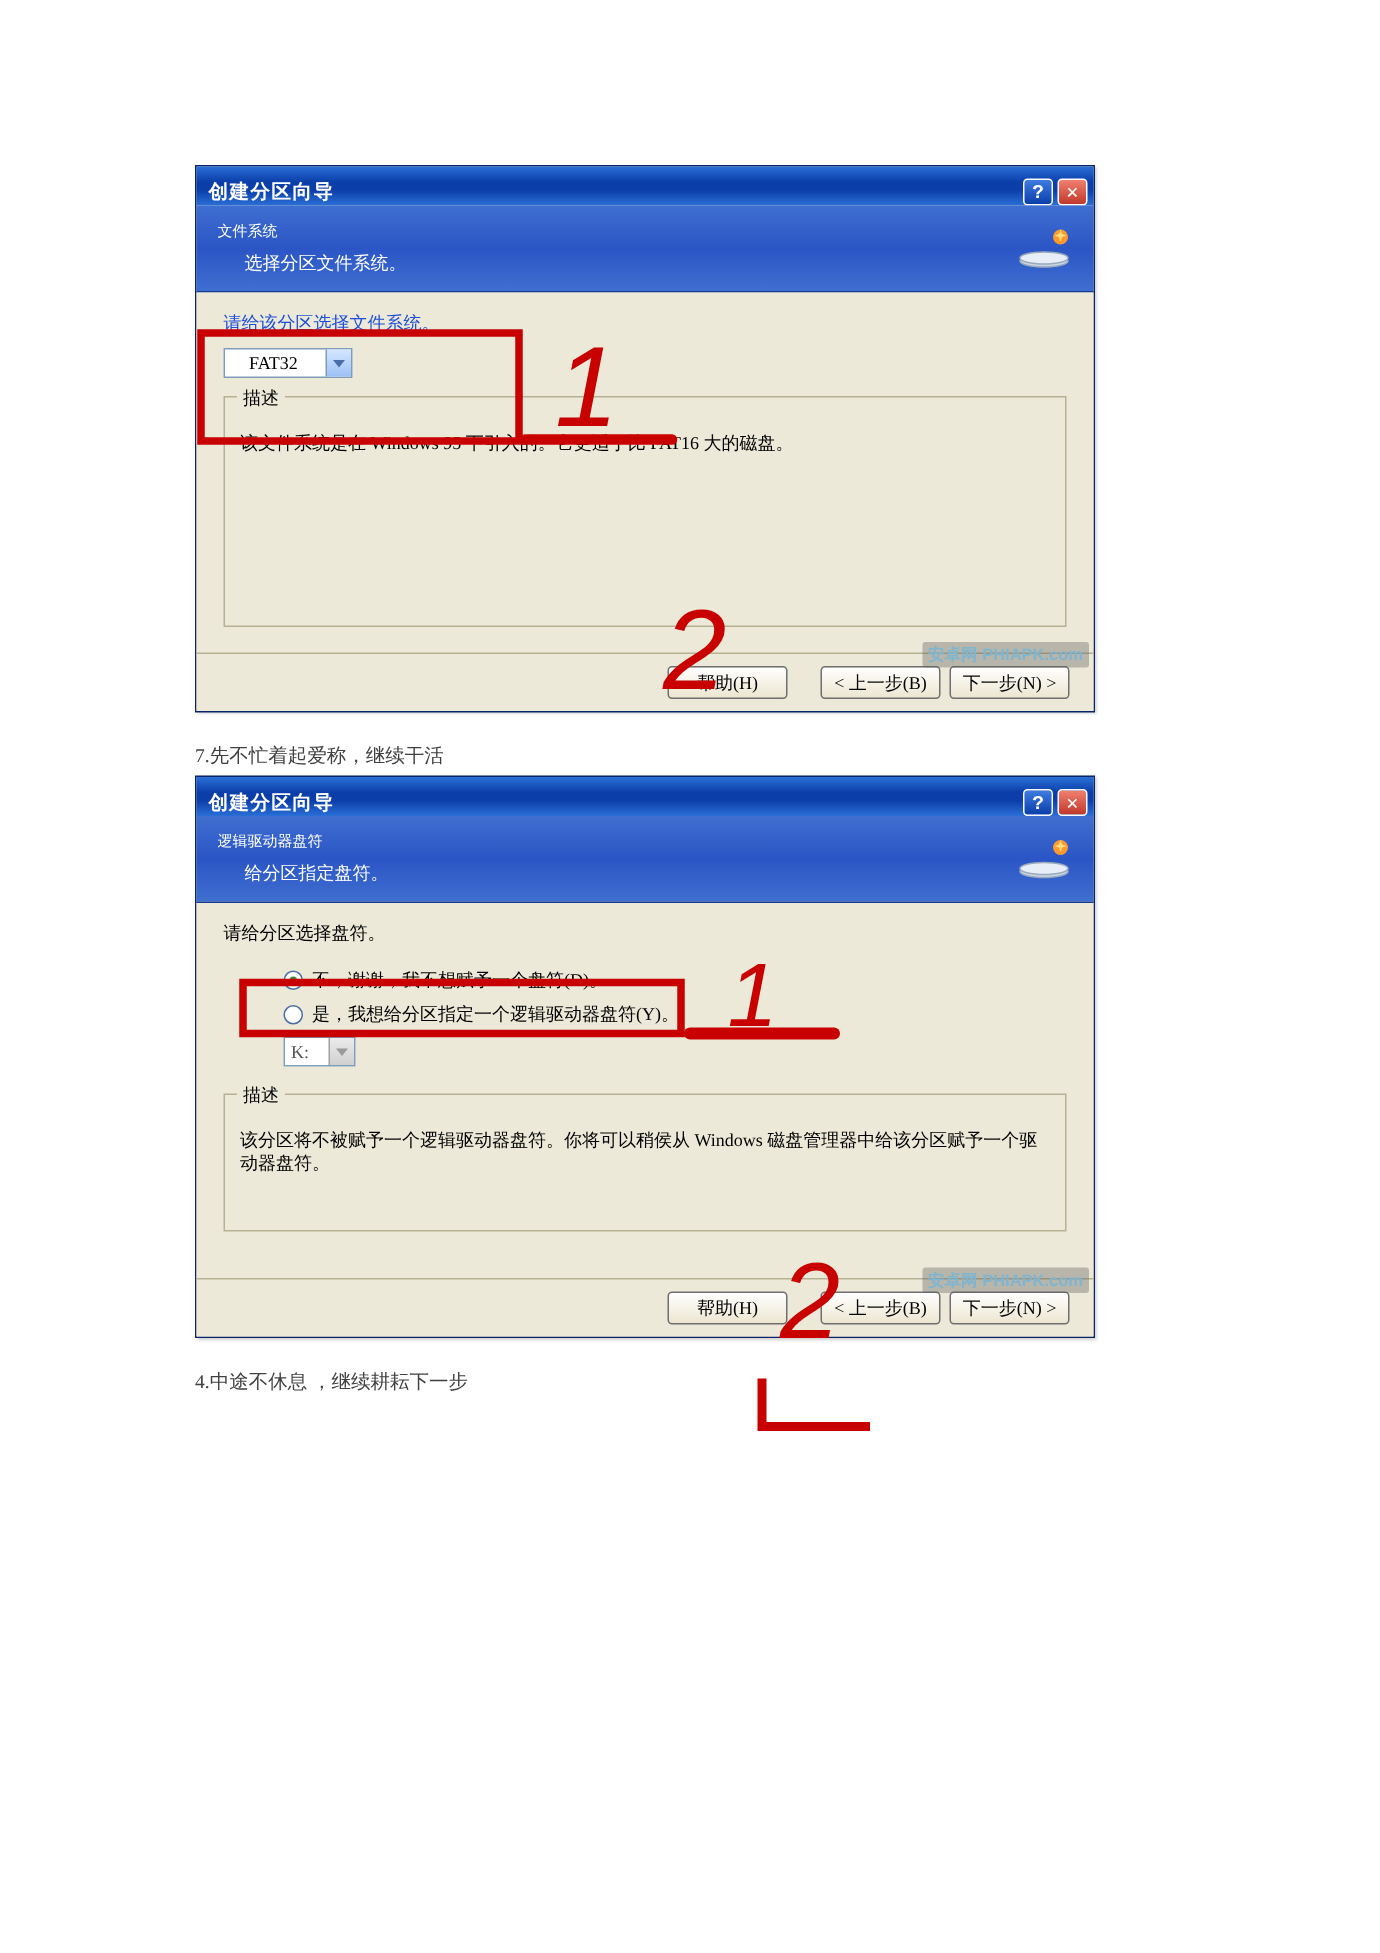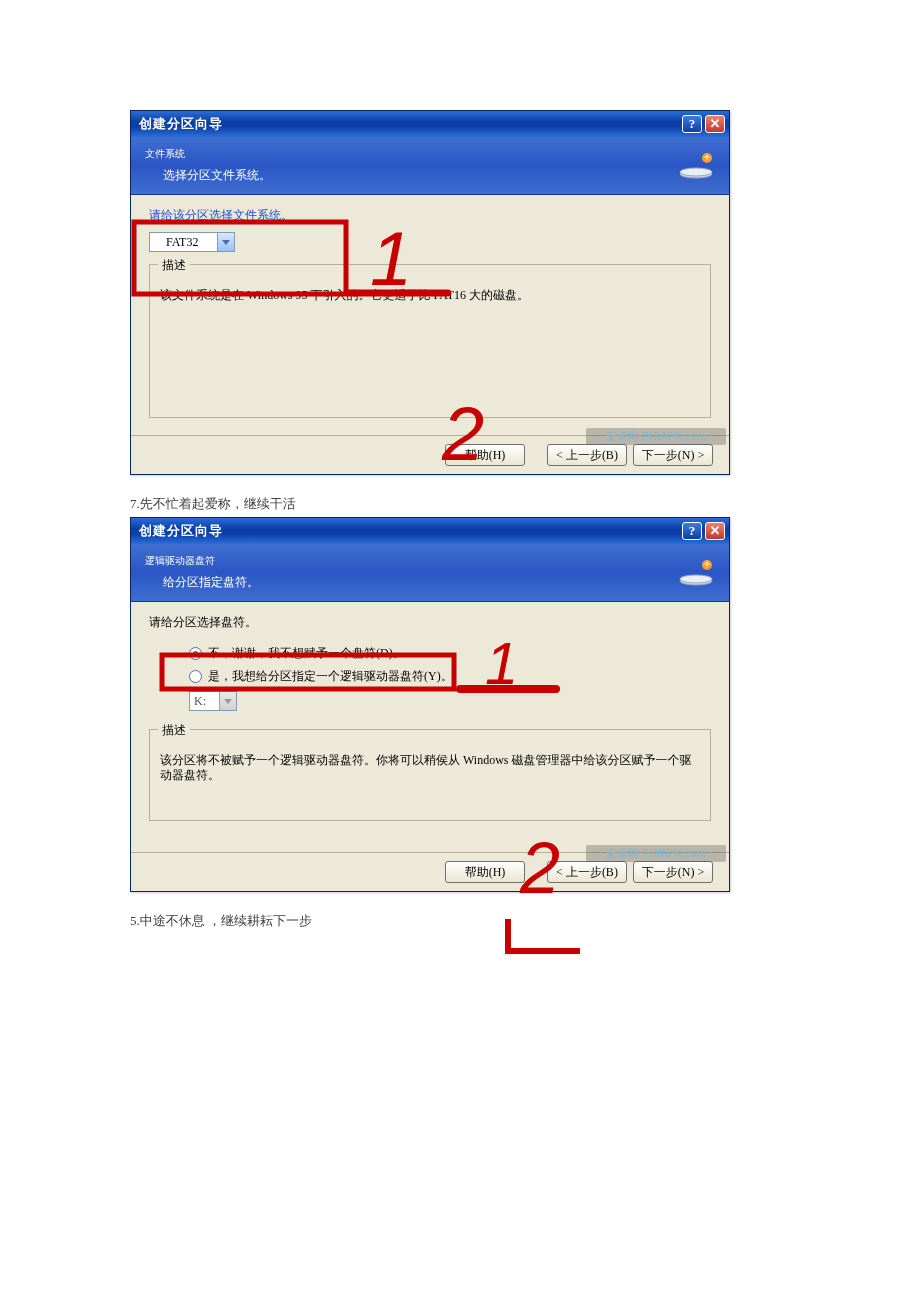--- a/index.html
+++ b/index.html
@@ -21,25 +21,25 @@
   
   .dialog {
     border: 1px solid #0a246a;
     background: #ece9d8;
     box-shadow: 1px 1px 2px rgba(0,0,0,0.2);
   }
   .titlebar {
     height: 26px;
     background: linear-gradient(to bottom, #2a6fd6 0%, #0b3ea9 40%, #0b3ea9 60%, #2a6fd6 100%);
     display: flex;
-    align-items: center;
+    align-items: flex-end;
     padding: 0 4px 0 8px;
     color: #ffffff;
     font-size: 13px;
-    font-family: Liberation Serif, serif;
+    font-family: Liberation Mono, monospace;
   }
   .titlebar .title { flex: 1; font-weight: bold; letter-spacing: 1px; }
   .titlebar .tbtn {
     width: 20px; height: 18px;
     margin-left: 3px;
     border: 1px solid #ffffff;
     border-radius: 3px;
     background: linear-gradient(to bottom,#3f7ce0,#0b3ea9);
     display: flex; align-items: center; justify-content: center;
     font-weight: bold;
@@ -188,22 +188,23 @@
     font-family: "SimSun", serif;
   }
   .wm {
     position: absolute;
     right: 4px;
     bottom: 30px;
     font-size: 11px;
     color: #7fb5cf;
     font-family: Arial, sans-serif;
     background: rgba(90,90,90,0.35);
-    padding: 1px 20px;
+    padding: 1px 4px;
     border-radius: 2px;
+    font-weight: bold;
   }
   
   .red { position:absolute; pointer-events:none; }
   
   .caption {
     font-size: 13px;
     color: #404040;
     margin: 6px 0 4px 0;
   }
 </style>
@@ -329,15 +330,15 @@
       <rect x="32" y="138" width="292" height="34" fill="none" stroke="#c80000" stroke-width="5"></rect>
 
       <line x1="330" y1="172" x2="426" y2="172" stroke="#c80000" stroke-width="8" stroke-linecap="round"></line>
 
       <path d="M378 402 L378 434 L450 434" fill="none" stroke="#c80000" stroke-width="6"></path>
     </svg>
     <div class="red" style="left:355px;top:112px;font-size:60px;color:#c80000;font-family:Arial;font-style:italic;">1</div>
     <div class="red" style="left:390px;top:310px;font-size:72px;color:#c80000;font-family:Arial;font-style:italic;">2</div>
   </div>
 
-  <div class="caption">5.中途不休息 ，继续耕耘下一步</div>
+  <div class="caption">4.中途不休息 ，继续耕耘下一步</div>
 
 </div>
 
 </body></html>

